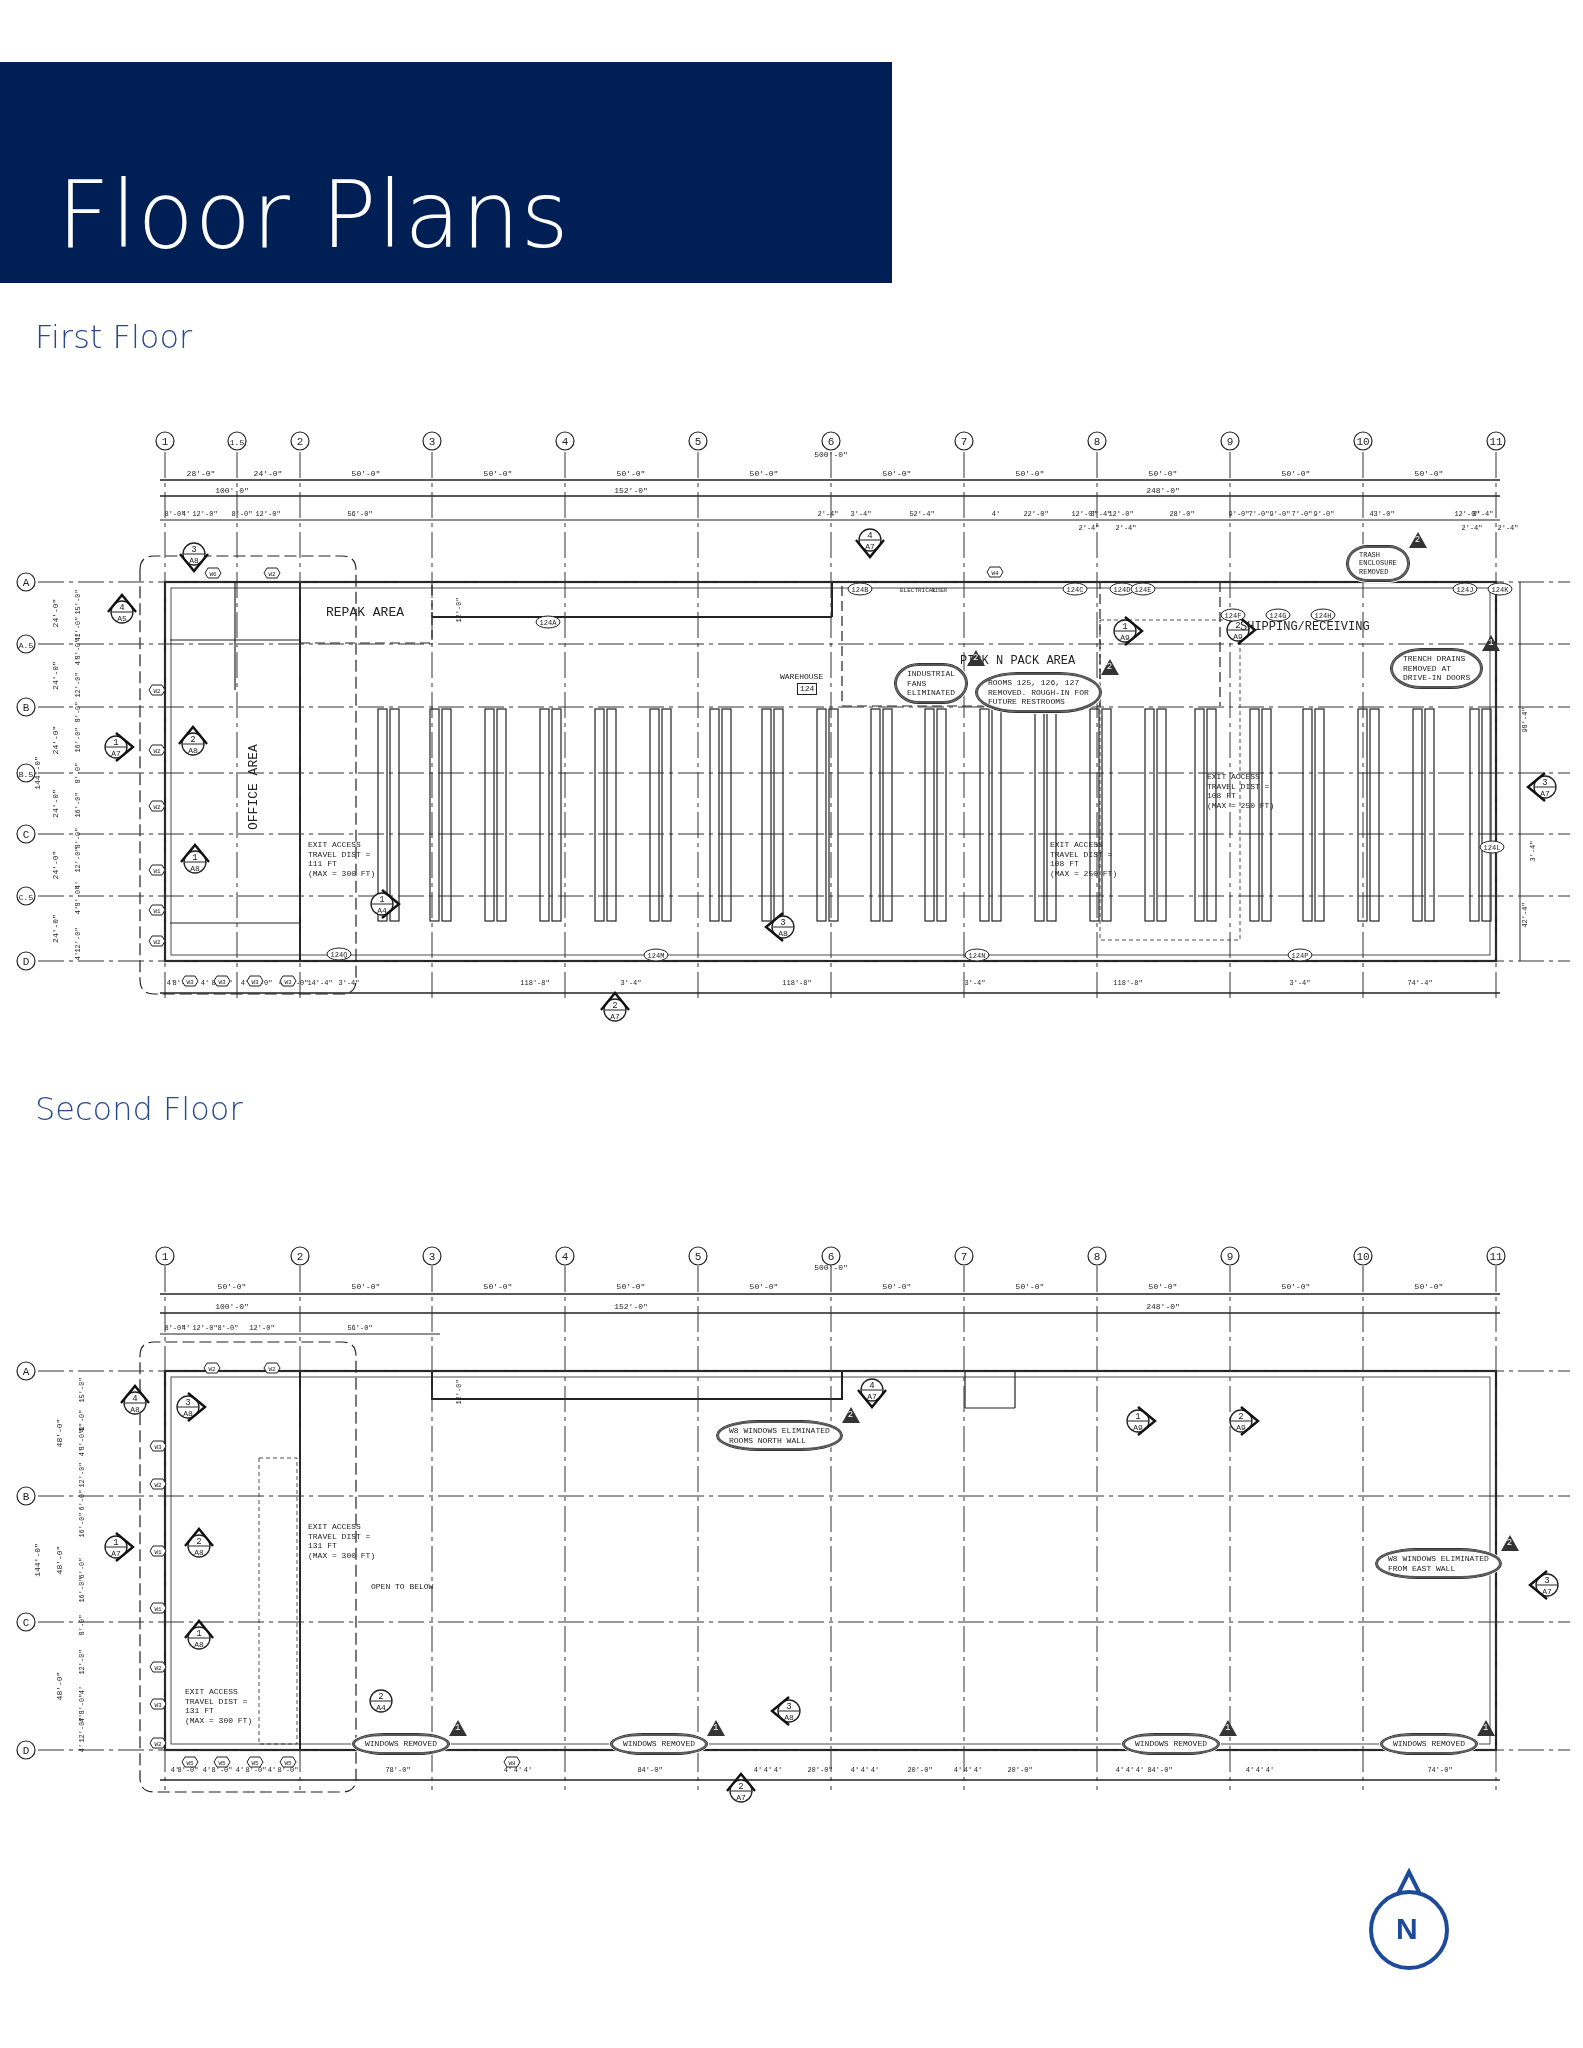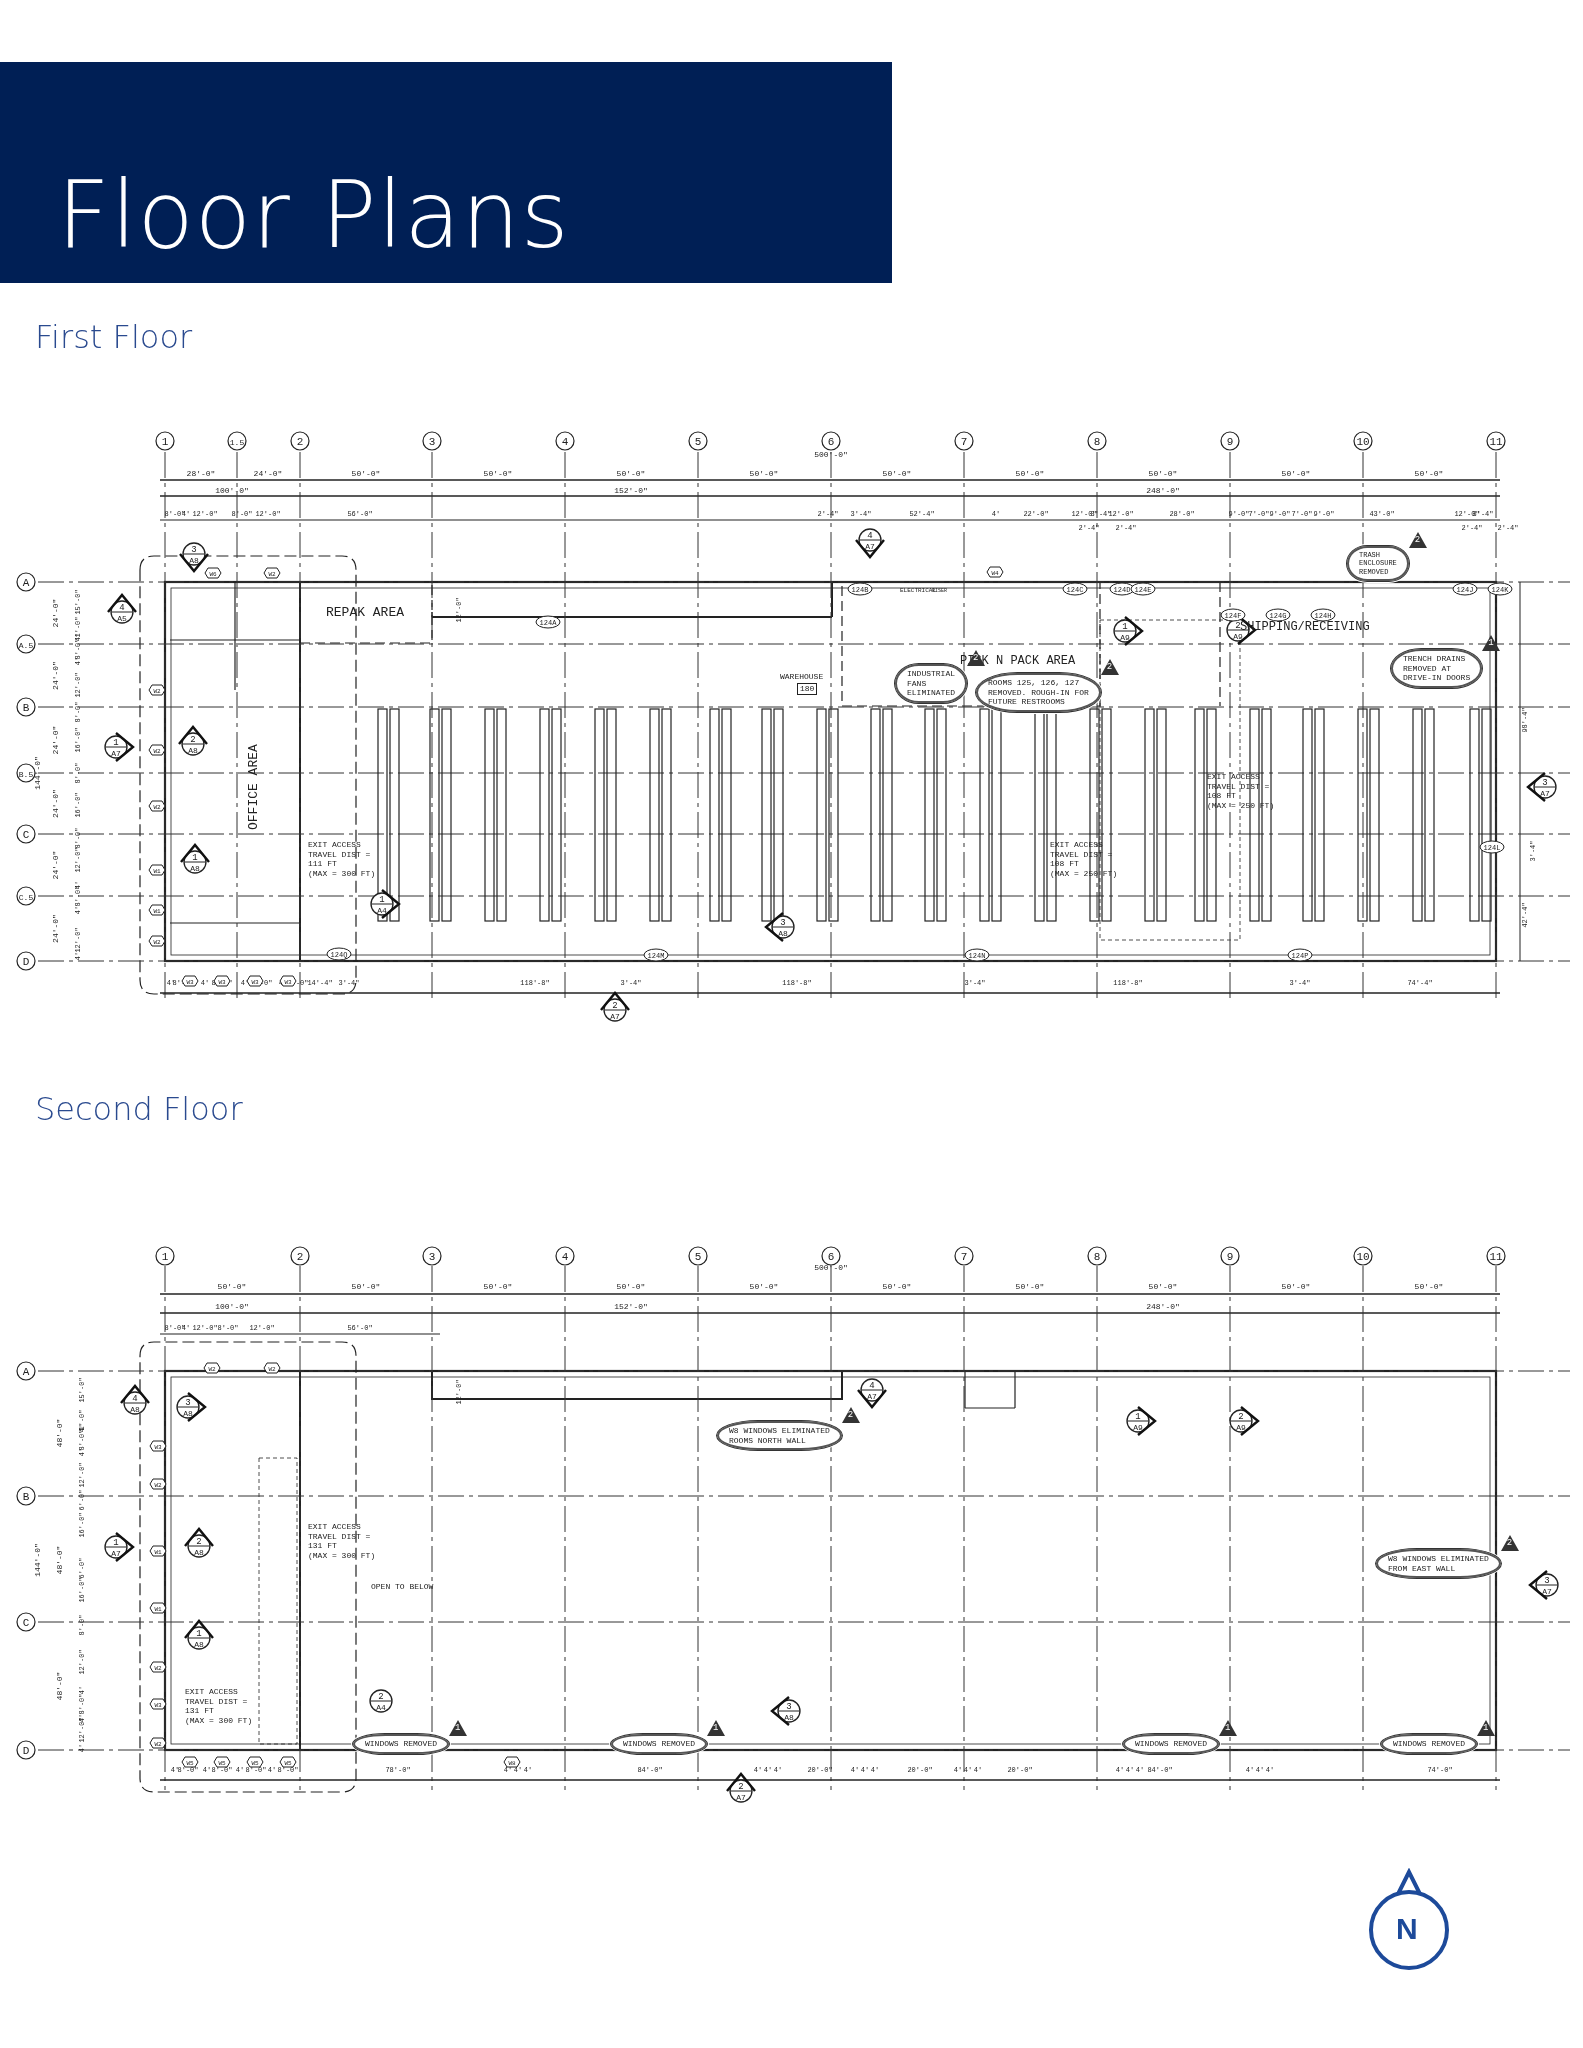--- a/index.html
+++ b/index.html
@@ -634,21 +634,21 @@
       <text x="288" y="1765" font-size="6" text-anchor="middle">W5</text>
       <polygon points="504,1762 507,1757 517,1757 520,1762 517,1767 507,1767" fill="#fff" stroke="#222"></polygon>
       <text x="512" y="1765" font-size="6" text-anchor="middle">W8</text>
     </g>
 </svg>
 
 <div id="labels">
     <div style="position: absolute; left: 326px; top: 605px; font-family: &quot;Liberation Mono&quot;, monospace; font-size: 13px; color: rgb(34, 34, 34); line-height: 1.2; white-space: nowrap;">REPAK AREA</div>
     <div style="position: absolute; left: 246px; font-family: &quot;Liberation Mono&quot;, monospace; font-size: 13px; color: rgb(34, 34, 34); line-height: 1.2; white-space: nowrap; transform: rotate(-90deg); transform-origin: left top; top: 830px;">OFFICE AREA</div>
     <div style="position: absolute; left: 780px; top: 672px; font-family: &quot;Liberation Mono&quot;, monospace; font-size: 8px; color: rgb(34, 34, 34); line-height: 1.2; white-space: nowrap;">WAREHOUSE</div>
-    <div style="position: absolute; left: 797px; top: 683px; font-family: &quot;Liberation Mono&quot;, monospace; font-size: 8px; color: rgb(34, 34, 34); line-height: 1.2; white-space: nowrap; border: 1px solid rgb(34, 34, 34); padding: 0px 2px;">180</div>
+    <div style="position: absolute; left: 797px; top: 683px; font-family: &quot;Liberation Mono&quot;, monospace; font-size: 8px; color: rgb(34, 34, 34); line-height: 1.2; white-space: nowrap; border: 1px solid rgb(34, 34, 34); padding: 0px 2px;">124</div>
     <div style="position: absolute; left: 960px; top: 654px; font-family: &quot;Liberation Mono&quot;, monospace; font-size: 12px; color: rgb(34, 34, 34); line-height: 1.2; white-space: nowrap;">PICK N PACK AREA</div>
     <div style="position: absolute; left: 1240px; top: 620px; font-family: &quot;Liberation Mono&quot;, monospace; font-size: 12px; color: rgb(34, 34, 34); line-height: 1.2; white-space: nowrap;">SHIPPING/RECEIVING</div>
     <div style="position: absolute; left: 900px; top: 587px; font-family: &quot;Liberation Mono&quot;, monospace; font-size: 6px; color: rgb(34, 34, 34); line-height: 1.2; white-space: nowrap;">ELECTRICAL</div>
     <div style="position: absolute; left: 932px; top: 588px; font-family: &quot;Liberation Mono&quot;, monospace; font-size: 5px; color: rgb(34, 34, 34); line-height: 1.2; white-space: nowrap;">RISER</div>
     <div style="position: absolute; left: 894px; top: 663px; border: 1.5px solid rgb(51, 51, 51); border-radius: 40% / 60%; padding: 5px 12px; font-family: &quot;Liberation Mono&quot;, monospace; font-size: 8px; line-height: 1.2; color: rgb(34, 34, 34); background: rgb(255, 255, 255); box-shadow: rgb(255, 255, 255) 0px 0px 0px 1px, rgb(85, 85, 85) 0px 0px 0px 2px inset;">
       <div>INDUSTRIAL</div>
       <div>FANS</div>
       <div>ELIMINATED</div>
       <span style="position: absolute; right: -18px; top: -14px; font-size: 11px; width: 0px; height: 0px; border-left: 9px solid transparent; border-right: 9px solid transparent; border-bottom: 16px solid rgb(51, 51, 51);">
         <span style="position: absolute; left: -3px; top: 3px; color: rgb(255, 255, 255); font-size: 9px;">2</span>

